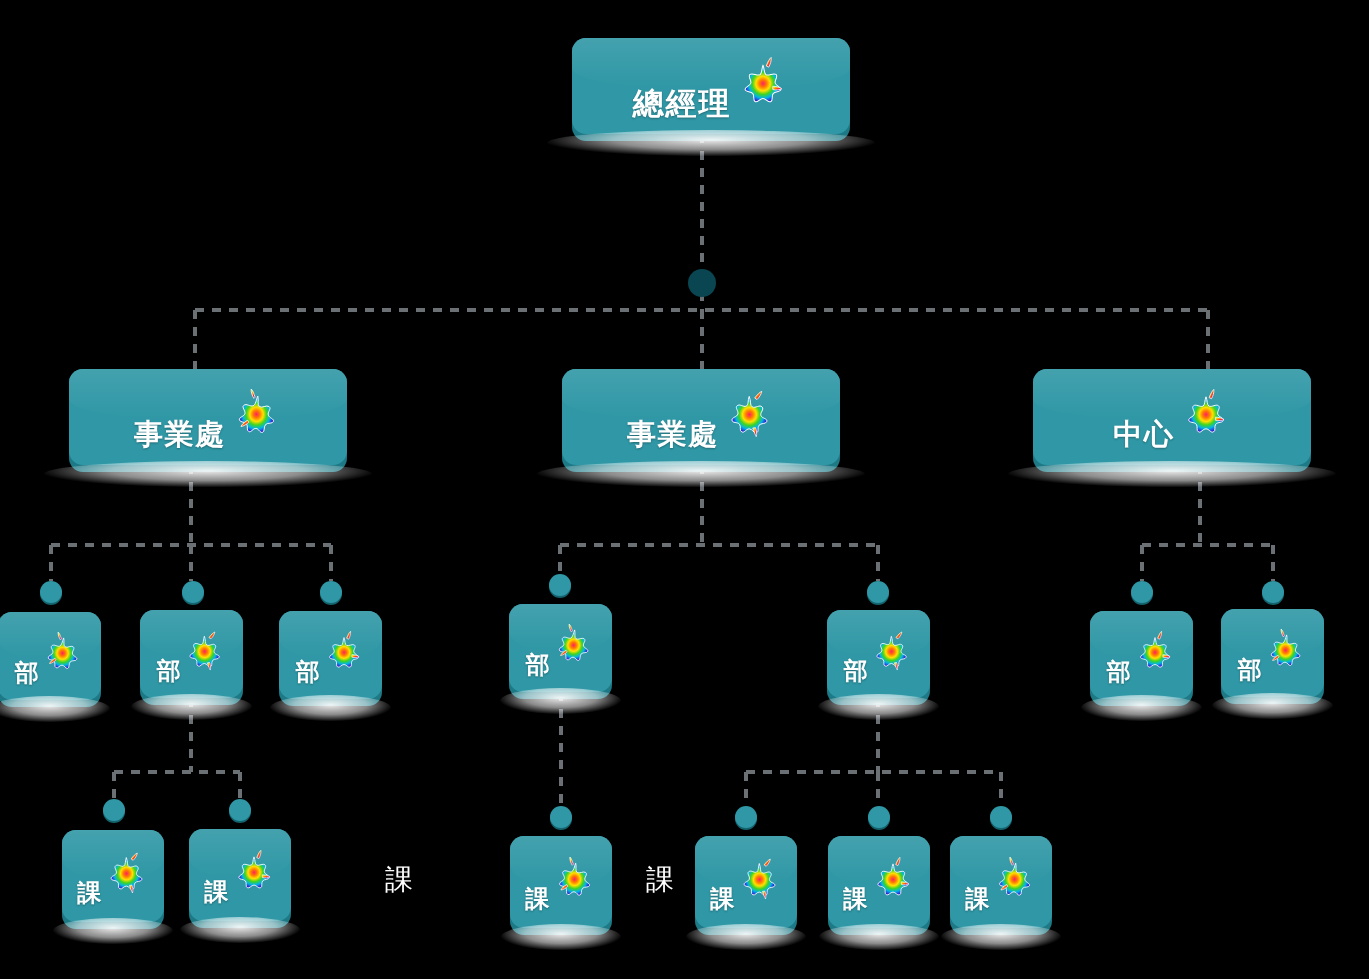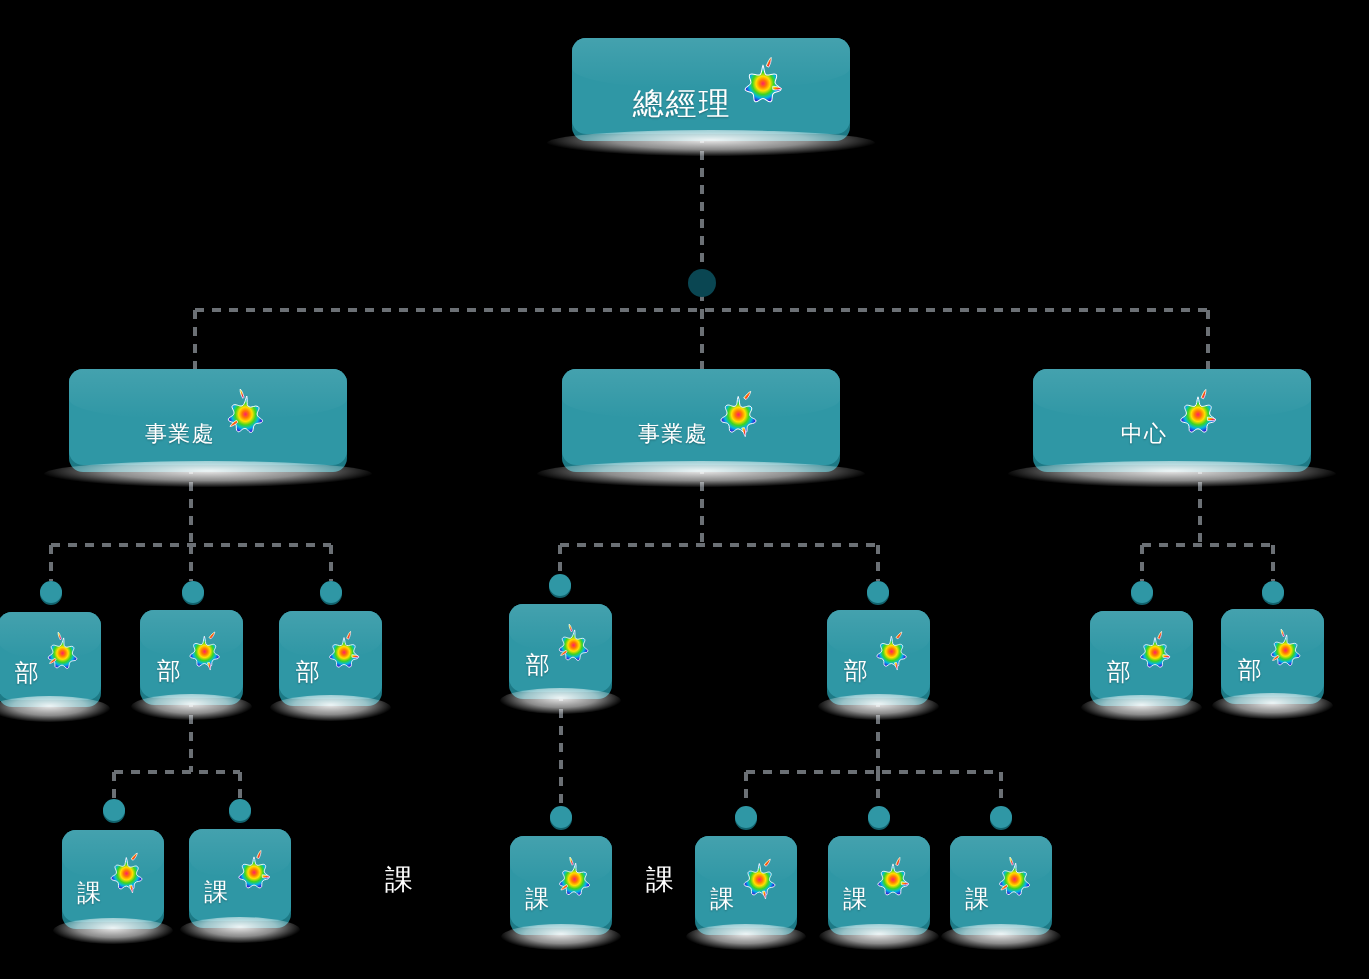--- a/index.html
+++ b/index.html
@@ -42,33 +42,33 @@
   }
   .node .inner{
     position:relative;z-index:3;
     display:flex;align-items:center;justify-content:center;
     gap:6px;
     width:100%;height:100%;
     padding-bottom:6px;
     box-sizing:border-box;
   }
   .node .label{
-    font-weight:400;
+    font-weight:700;
     letter-spacing:.06em;
     text-shadow:0 1px 2px rgba(0,0,0,.30);
     line-height:1;
     margin-top:40px;
   }
   .node .splat{flex:0 0 auto;display:block;}
 
   
   .lv1{width:278px;height:96px;}
   .lv1 .label{font-size:31px;}
   .lv2{width:278px;height:96px;}
-  .lv2 .label{font-size:22px;}
+  .lv2 .label{font-size:29px;}
   .lv3{width:103px;height:88px;}
   .lv3 .label{font-size:24px;}
   .lv3 .inner{gap:2px;}
   .lv4{width:102px;height:92px;}
   .lv4 .label{font-size:24px;}
   .lv4 .inner{gap:2px;}
 
   
   .freetext{
     position:absolute;

